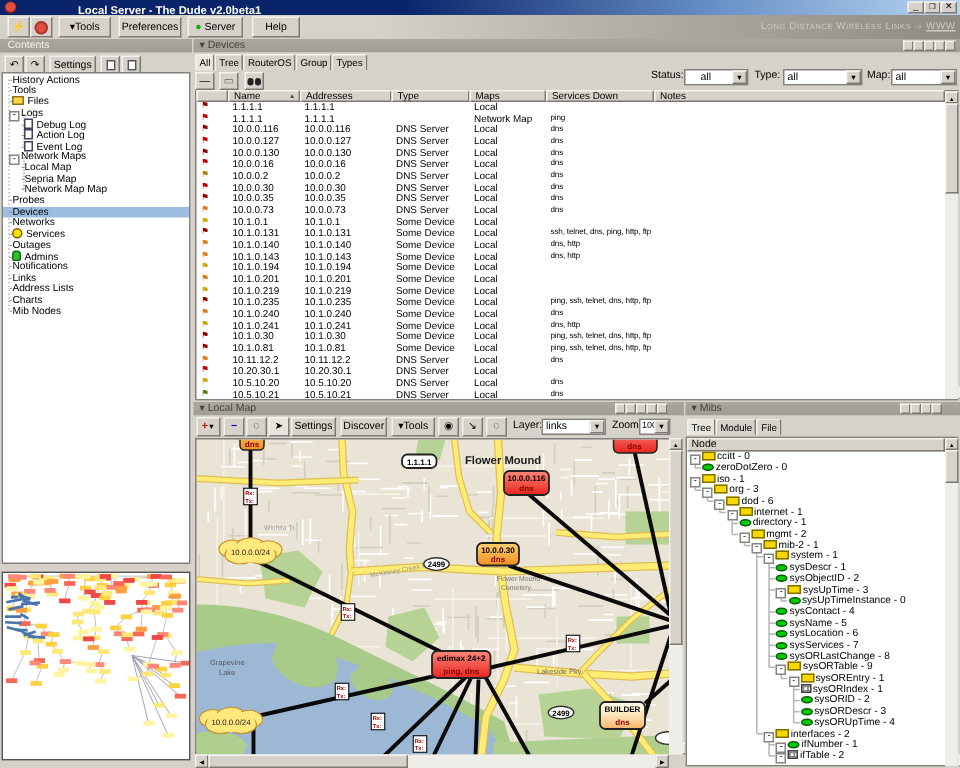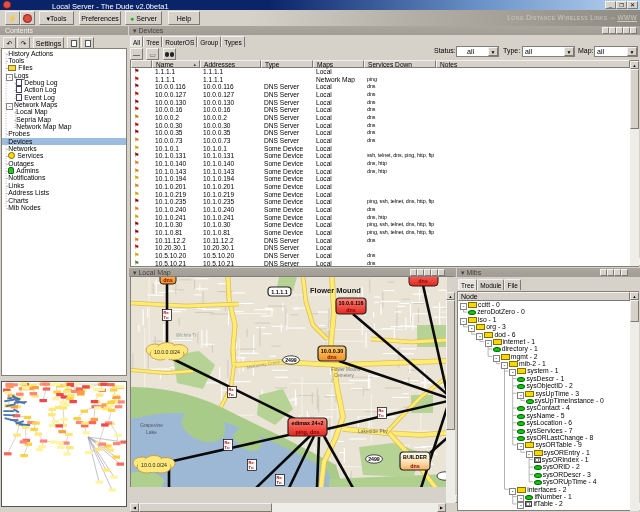--- a/index.html
+++ b/index.html
@@ -7,21 +7,21 @@
 .white{background:#fff;border:1px solid #828078;}
 .btn{display:inline-block;text-align:center;background:#d6d2ca;border-top:1px solid #f4f2ee;border-left:1px solid #f4f2ee;border-bottom:1px solid #7d7a74;border-right:1px solid #7d7a74;font-size:7px;}
 .hdr{background:linear-gradient(#aaa69e,#a19d95);color:#44423c;font-size:7px;line-height:9px;}
 .tab{display:inline-block;height:11px;line-height:11px;padding:0 2px;font-size:6.5px!important;background:#d6d2ca;border-top:1px solid #f4f2ee;border-left:1px solid #f4f2ee;border-right:1px solid #7d7a74;border-top-left-radius:2px;border-top-right-radius:2px;font-size:7px;vertical-align:bottom;}
 .cell{position:absolute;white-space:nowrap;overflow:hidden;font-size:6.6px;line-height:7.66px;}
 </style></head>
 <body>
 
 <div class="abs" style="left:0;top:0;width:640px;height:10px;background:linear-gradient(90deg,#0a246a 0%,#0a246a 42%,#6a92c8 75%,#b8d4f0 100%);"></div>
 <div class="abs" style="left:3px;top:1px;width:8px;height:8px;background:radial-gradient(circle at 50% 45%,#e05040 0 45%,#801010 70%);border-radius:50%;"></div>
-<div class="abs" style="left:13px;top:1.5px;color:#fff;font-weight:normal;font-size:7.5px;padding-left:39px;">Local Server - The Dude v2.0beta1</div>
+<div class="abs" style="left:13px;top:1.5px;color:#fff;font-weight:bold;font-size:7.5px;padding-left:39px;">Local Server - The Dude v2.0beta1</div>
 <div class="abs" style="right:2px;top:1px;">
  <span class="btn" style="width:11px;height:8px;line-height:6px;font-size:6px;">_</span><span class="btn" style="width:11px;height:8px;line-height:7px;font-size:5px;">❐</span><span class="btn" style="width:11px;height:8px;line-height:7px;font-size:6px;">✕</span>
 </div>
 
 <div class="abs" style="left:0;top:10px;width:640px;height:16px;background:#d6d2ca;"></div>
 <div class="abs" style="left:250px;top:10px;width:390px;height:16px;background:linear-gradient(90deg,#d6d2ca,#b4b0a8 40%,#8f8b83 100%);"></div>
 <div class="abs" style="right:3px;top:14px;color:#cfcabf;font-size:6.5px;letter-spacing:0.4px;">L<span style="font-size:5px">ONG</span> D<span style="font-size:5px">ISTANCE</span> W<span style="font-size:5px">IRELESS</span> L<span style="font-size:5px">INKS</span> <span style="font-size:5px">-&gt;</span> <u>WWW</u></div>
 <div class="btn abs" style="left:5px;top:11px;width:15px;height:14px;line-height:13px;color:#e8a000;">⚡</div>
 <div class="btn abs" style="left:20px;top:11px;width:15px;height:14px;"><span style="display:inline-block;width:9px;height:9px;margin-top:2px;border-radius:50%;background:radial-gradient(circle,#e05040 0 40%,#8a1818 75%);"></span></div>
 <div class="btn abs" style="left:39px;top:11px;width:35px;height:14px;line-height:13px;">▾Tools</div>
@@ -582,21 +582,21 @@
 <div class="btn abs" style="left:261px;top:278px;width:29px;height:13px;line-height:12px;">▾Tools</div>
 <div class="btn abs" style="left:292px;top:278px;width:14px;height:13px;line-height:12px;">◉</div>
 <div class="btn abs" style="left:308px;top:278px;width:14px;height:13px;line-height:12px;">↘</div>
 <div class="btn abs" style="left:324px;top:278px;width:14px;height:13px;line-height:12px;">◌</div>
 <div class="abs" style="left:342px;top:280px;font-size:7px;">Layer:</div>
 <div class="abs white sunk" style="left:361px;top:279px;width:43px;height:11px;font-size:7px;line-height:9px;"><span style="margin-left:2px;">links</span><span class="btn" style="position:absolute;right:0;top:0;width:10px;height:9px;line-height:8px;font-size:5px;text-align:center;">▼</span></div>
 <div class="abs" style="left:408px;top:280px;font-size:7px;">Zoom:</div>
 <div class="abs white sunk" style="left:426px;top:279px;width:21px;height:11px;font-size:6px;line-height:9px;"><span style="margin-left:1px;">100%</span></div>
 <div class="btn abs" style="left:436px;top:280px;width:10px;height:9px;line-height:8px;font-size:5px;text-align:center;">▼</div>
 
-<div class="abs" style="left:130px;top:276px;width:324px;height:211px;overflow:hidden;border-left:1px solid #808080;border-top:1px solid #808080;">
+<div class="abs" style="left:130px;top:292px;width:324px;height:211px;overflow:hidden;border-left:1px solid #808080;border-top:1px solid #808080;">
 <svg width="316" height="211" id="map">
       <defs>
         <linearGradient id="gred" x1="0" y1="0" x2="0" y2="1">
           <stop offset="0" stop-color="#ff8878"></stop>
           <stop offset="1" stop-color="#e52520"></stop>
         </linearGradient>
         <linearGradient id="gorange" x1="0" y1="0" x2="0" y2="1">
           <stop offset="0" stop-color="#ffcf70"></stop>
           <stop offset="1" stop-color="#f09025"></stop>
         </linearGradient>

